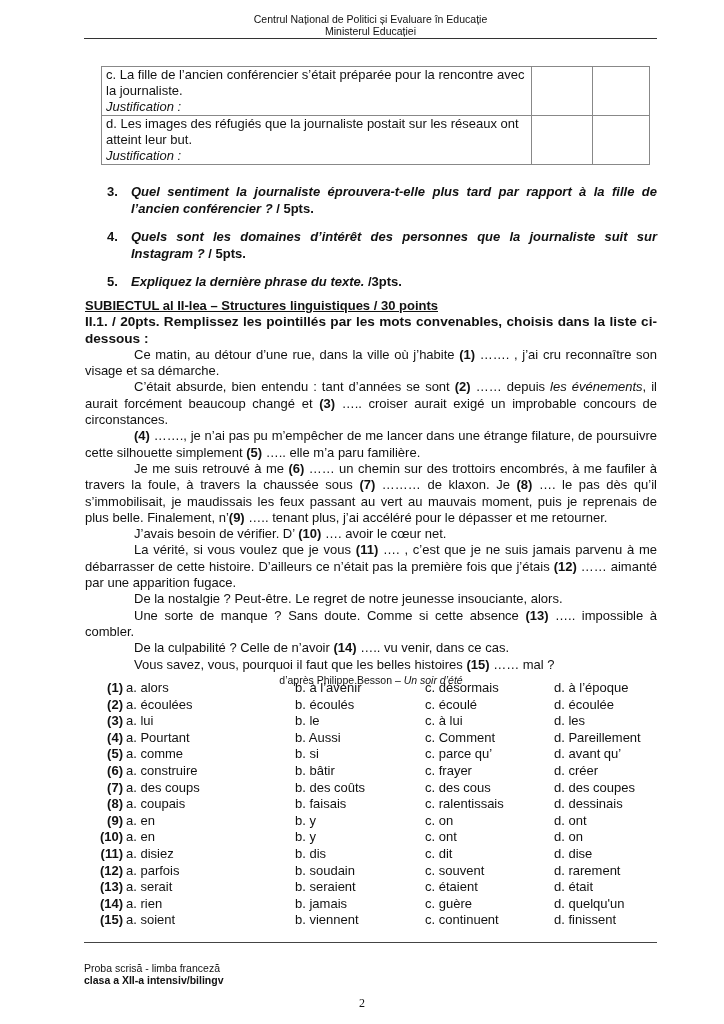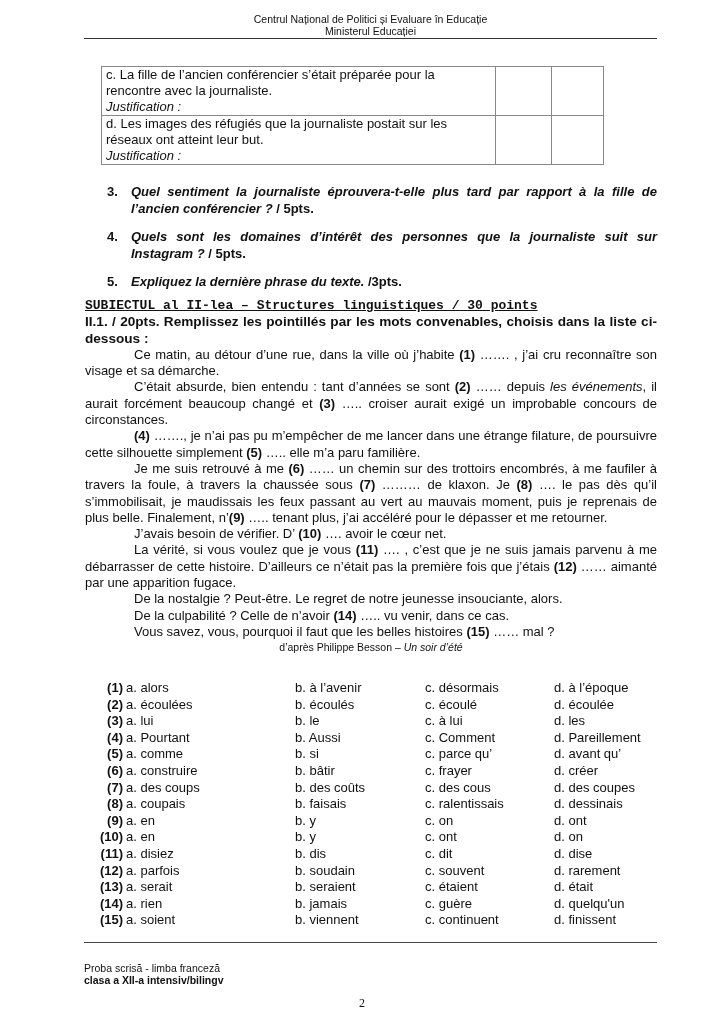--- a/index.html
+++ b/index.html
@@ -1,33 +1,33 @@
 <!DOCTYPE html>
 <html><head>
 <meta charset="utf-8">
 <style>
   html, body { margin:0; padding:0; background:#ffffff; }
   body { width:724px; height:1024px; position:relative; overflow:hidden;
          font-family:"Liberation Sans", sans-serif; color:#111; font-size:13px; }
   .hdr { position:absolute; left:84px; width:573px; top:13px; text-align:center;
          font-size:10.5px; line-height:12px; border-bottom:1px solid #333; padding-bottom:1px; }
-  .tbl { position:absolute; left:101px; top:66px; width:503px; border-collapse:collapse;
+  .tbl { position:absolute; left:101px; top:66px; width:549px; border-collapse:collapse;
          font-size:13px; line-height:16px; }
   .tbl td { border:1px solid #888; vertical-align:top; padding:0 4px; }
   .tbl td.txt { width:416px; }
   .tbl td.c1 { width:52px; }
   .tbl td.c2 { width:47px; }
   .just { font-style:italic; }
   .q { position:absolute; left:107px; width:550px; font-weight:bold; font-style:italic;
        font-size:13px; line-height:16.5px; text-align:justify; }
   .q .num { position:absolute; left:0; font-style:normal; }
   .q .body { margin-left:24px; display:block; text-align:justify; text-align-last:left; }
   .q .pts { font-style:normal; }
   .main { position:absolute; left:85px; top:298px; width:572px; font-size:13px; line-height:16.3px; }
-  .sec { font-weight:bold; text-decoration:underline;font-family:Liberation Mono, monospace; }
+  .sec { font-weight:bold; text-decoration:underline; }
   .inst { font-weight:bold; text-align:justify; font-size:13.6px; }
   .p { text-align:justify; text-indent:49px; margin:0; }
   .src { text-align:center; font-size:10.5px; line-height:15px; }
   .src i { font-style:italic; }
   .opts { position:absolute; left:96px; top:680px; font-size:13px; line-height:16.6px; }
   .opt-row { display:flex; height:16.6px; }
   .opt-row .n { width:27px; font-weight:bold; text-align:right; padding-right:3px; }
   .opt-row .a { width:136px; }
   .opt-row .b { width:130px;padding-left:33px; }
   .opt-row .c { width:129px; }
@@ -84,20 +84,21 @@
   <div class="sec">SUBIECTUL al II-lea – Structures linguistiques / 30 points</div>
   <div class="inst">II.1. / 20pts. Remplissez les pointillés par les mots convenables, choisis dans la liste ci-dessous :</div>
   <div id="passage">
       <p class="p"><span>Ce matin, au détour d’une rue, dans la ville où j’habite </span><b>(1)</b><span> ……. , j’ai cru reconnaître son visage et sa démarche.</span></p>
       <p class="p"><span>C’était absurde, bien entendu : tant d’années se sont </span><b>(2)</b><span> …… depuis </span><i>les événements</i><span>, il aurait forcément beaucoup changé et </span><b>(3)</b><span> …..  croiser aurait exigé un improbable concours de circonstances.</span></p>
       <p class="p"><b>(4)</b><span> ……., je n’ai pas pu m’empêcher de me lancer dans une étrange filature, de poursuivre cette silhouette simplement </span><b>(5)</b><span> ….. elle m’a paru familière.</span></p>
       <p class="p"><span>Je me suis retrouvé à me </span><b>(6)</b><span> …… un chemin sur des trottoirs encombrés, à me faufiler à travers la foule, à travers la chaussée sous </span><b>(7)</b><span>  ……… de klaxon. Je </span><b>(8)</b><span> …. le pas dès qu’il s’immobilisait, je maudissais les feux passant au vert au mauvais moment, puis je reprenais de plus belle. Finalement, n’</span><b>(9)</b><span> ….. tenant plus, j’ai accéléré pour le dépasser et me retourner.</span></p>
       <p class="p"><span>J’avais besoin de vérifier. D’ </span><b>(10)</b><span> …. avoir le cœur net.</span></p>
       <p class="p"><span>La vérité, si vous voulez que je vous </span><b>(11)</b><span> …. , c’est que je ne suis jamais parvenu à me débarrasser de cette histoire. D’ailleurs ce n’était pas la première fois que j’étais </span><b>(12)</b><span> …… aimanté par une apparition fugace.</span></p>
       <p class="p"><span>De la nostalgie ? Peut-être. Le regret de notre jeunesse insouciante, alors.</span></p>
+      <p class="p"><span>Une sorte de manque ? Sans doute. Comme si cette absence </span><b>(13)</b><span> …..  impossible à combler.</span></p>
       <p class="p"><span>De la culpabilité ? Celle de n’avoir </span><b>(14)</b><span> ….. vu venir, dans ce cas.</span></p>
       <p class="p"><span>Vous savez, vous, pourquoi il faut que les belles histoires </span><b>(15)</b><span> …… mal ?</span></p>
     </div>
   <div class="src"><span>d’après Philippe Besson – </span><i>Un soir d’été</i></div>
 </div>
 
 <div class="opts" id="opts">
     <div class="opt-row">
       <span class="n">(1)</span>
       <span class="a">a. alors</span>

